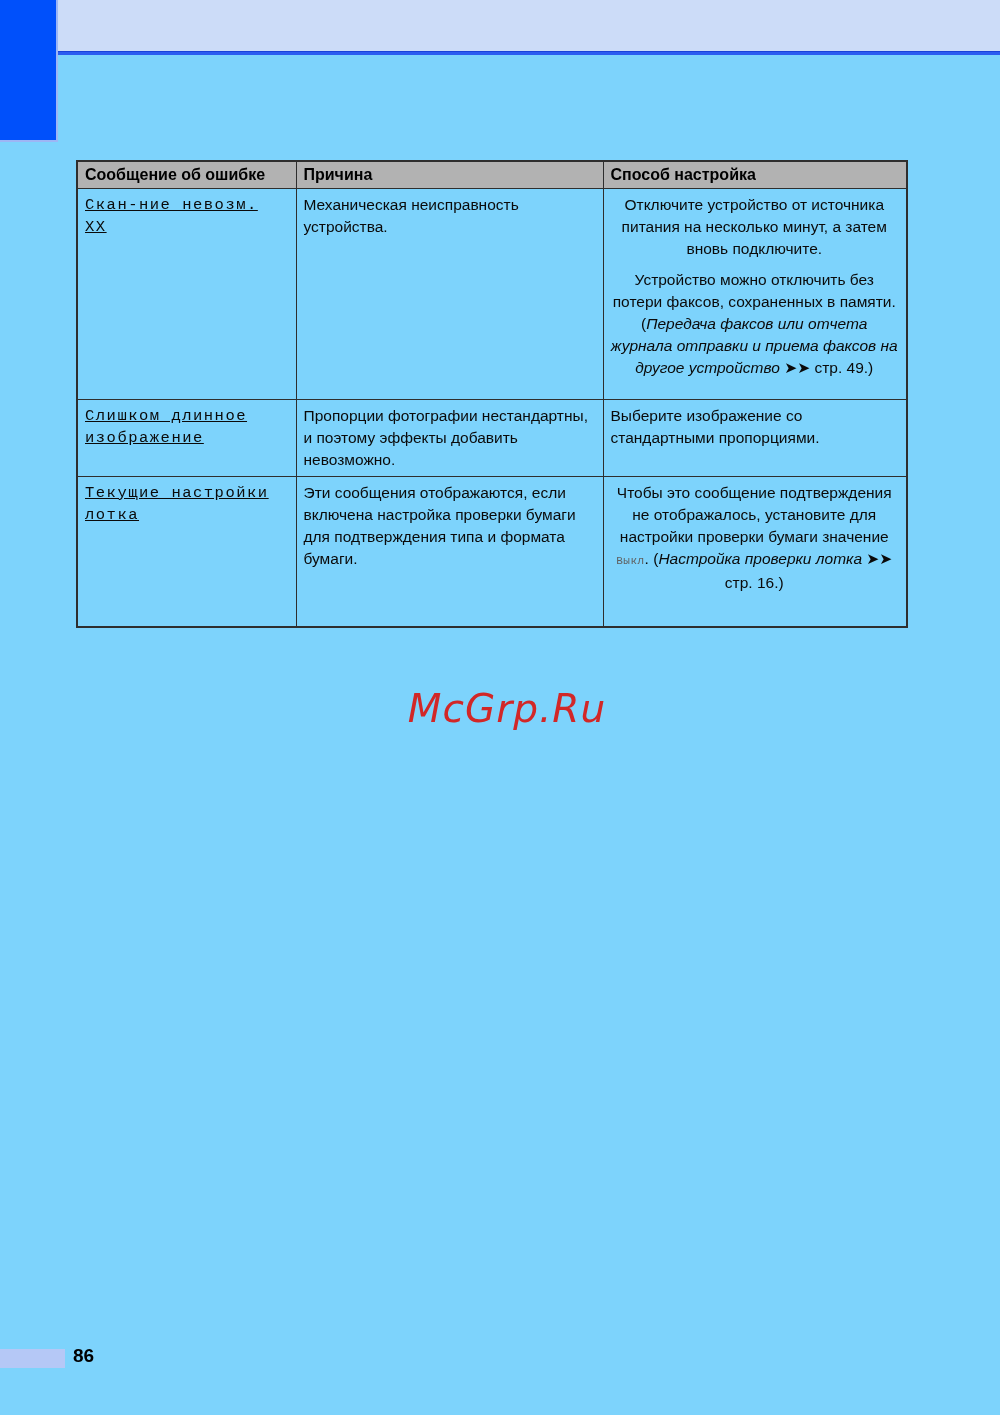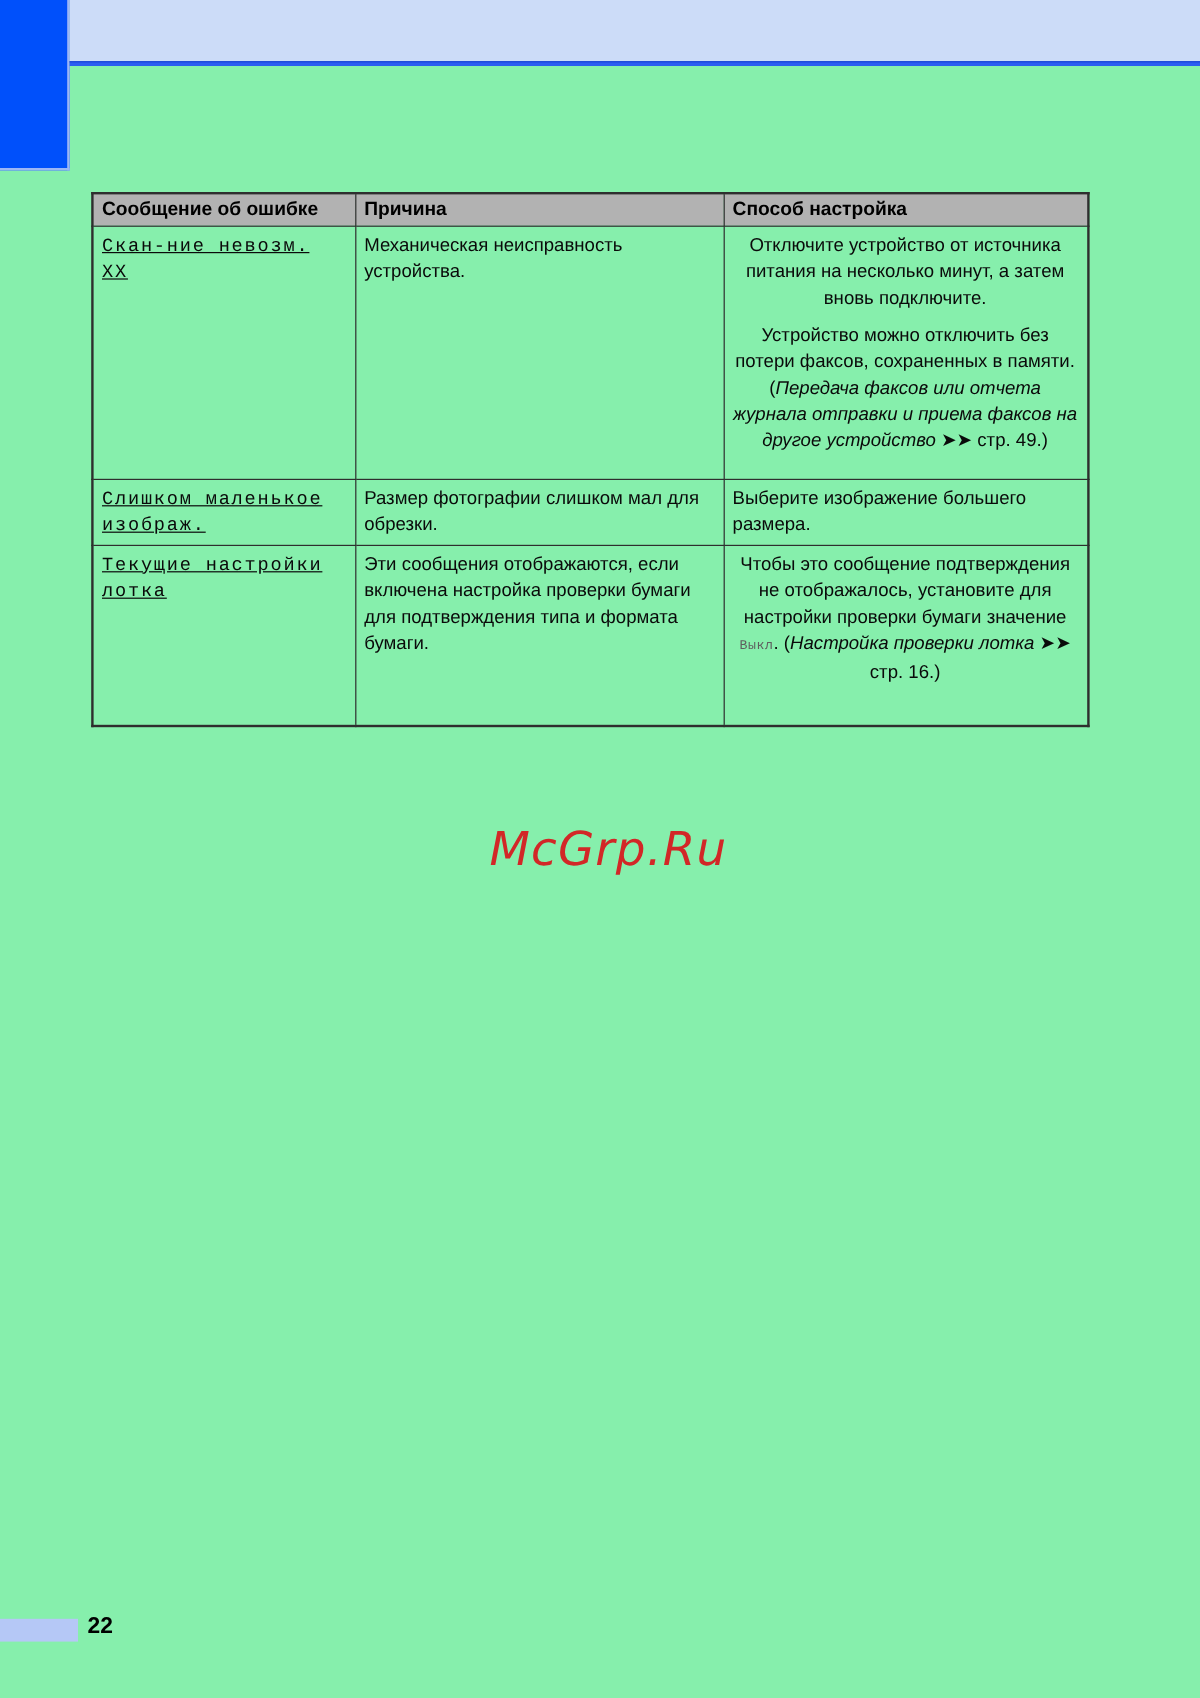--- a/index.html
+++ b/index.html
@@ -5,21 +5,21 @@
   html, body {
     margin: 0;
     padding: 0;
     background: #ffffff;
     font-family: "Liberation Sans", sans-serif;
   }
   .page {
     position: relative;
     width: 1000px;
     height: 1415px;
-    background: #86efac;
+    background: #7dd3fc;
     overflow: hidden;
   }
   
   .corner-tab {
     position: absolute;
     left: 0; top: 0;
     width: 58px; height: 142px;
     background: var(--sidebar-blue, #0050fb);
     border-right: 2px solid #9db6f5;
     border-bottom: 2px solid #9db6f5;
@@ -142,33 +142,33 @@
     </thead>
     <tbody>
       <tr class="r1">
         <td class="mono-cell">Скан-ние невозм. XX</td>
         <td>Механическая неисправность устройства.</td>
         <td>
           <p>Отключите устройство от источника питания на несколько минут, а затем вновь подключите.</p>
           <p><span>Устройство можно отключить без потери факсов, сохраненных в памяти. (</span><span class="em">Передача факсов или отчета журнала отправки и приема факсов на другое устройство</span><span> ➤➤ стр. 49.)</span></p>
         </td>
       </tr>
-      <tr class="r3">
-        <td class="mono-cell">Слишком маленькое изображ.</td>
-        <td>Размер фотографии слишком мал для обрезки.</td>
-        <td>Выберите изображение большего размера.</td>
+      <tr class="r2">
+        <td class="mono-cell">Слишком длинное изображение</td>
+        <td>Пропорции фотографии нестандартны, и поэтому эффекты добавить невозможно.</td>
+        <td>Выберите изображение со стандартными пропорциями.</td>
       </tr>
       <tr class="r4">
         <td class="mono-cell">Текущие настройки лотка</td>
         <td>Эти сообщения отображаются, если включена настройка проверки бумаги для подтверждения типа и формата бумаги.</td>
         <td>
           <p><span>Чтобы это сообщение подтверждения не отображалось, установите для настройки проверки бумаги значение </span><span class="mono-inline">Выкл</span><span>. (</span><span class="em">Настройка проверки лотка</span><span> ➤➤ стр. 16.)</span></p>
         </td>
       </tr>
     </tbody>
   </table>
 
   <div class="watermark">McGrp.Ru</div>
 
   <div class="footer-bar"></div>
-  <div class="page-number">22</div>
+  <div class="page-number">86</div>
 
 </div>
 
 </body></html>

